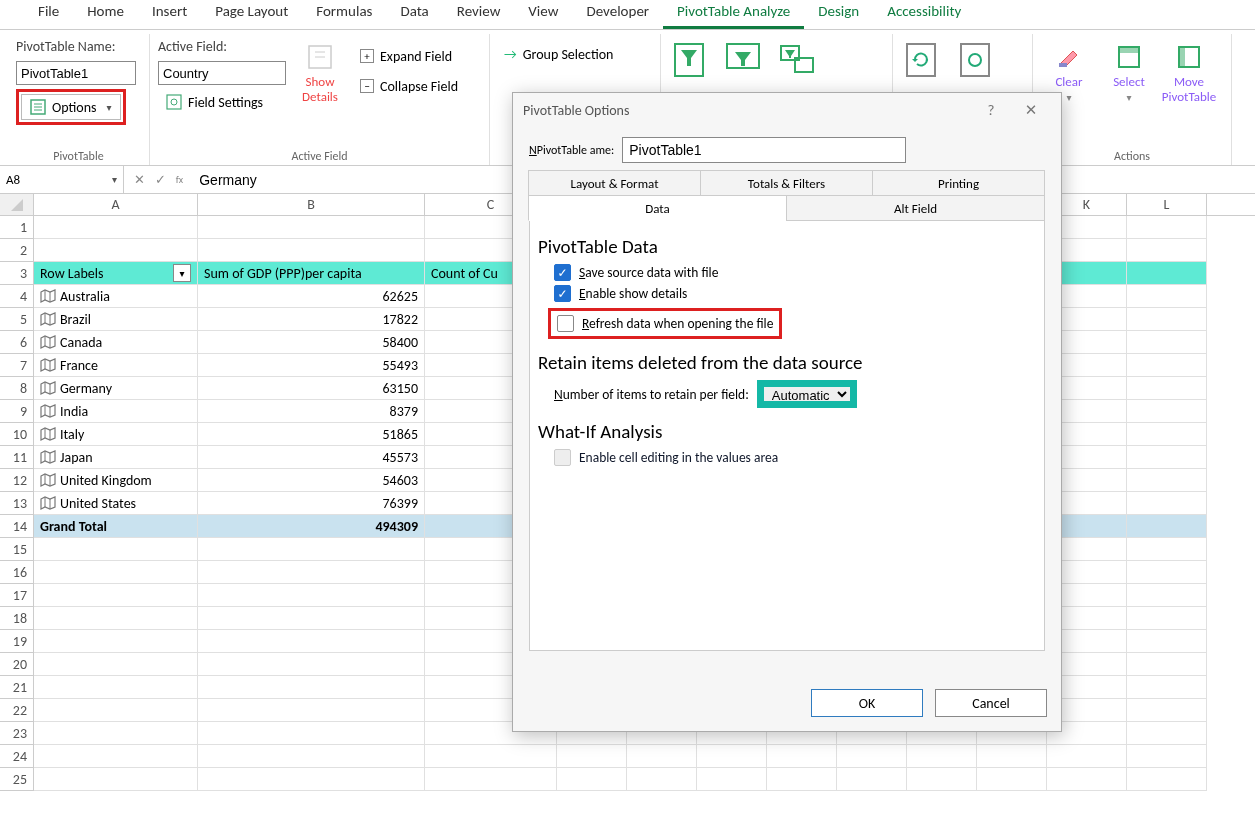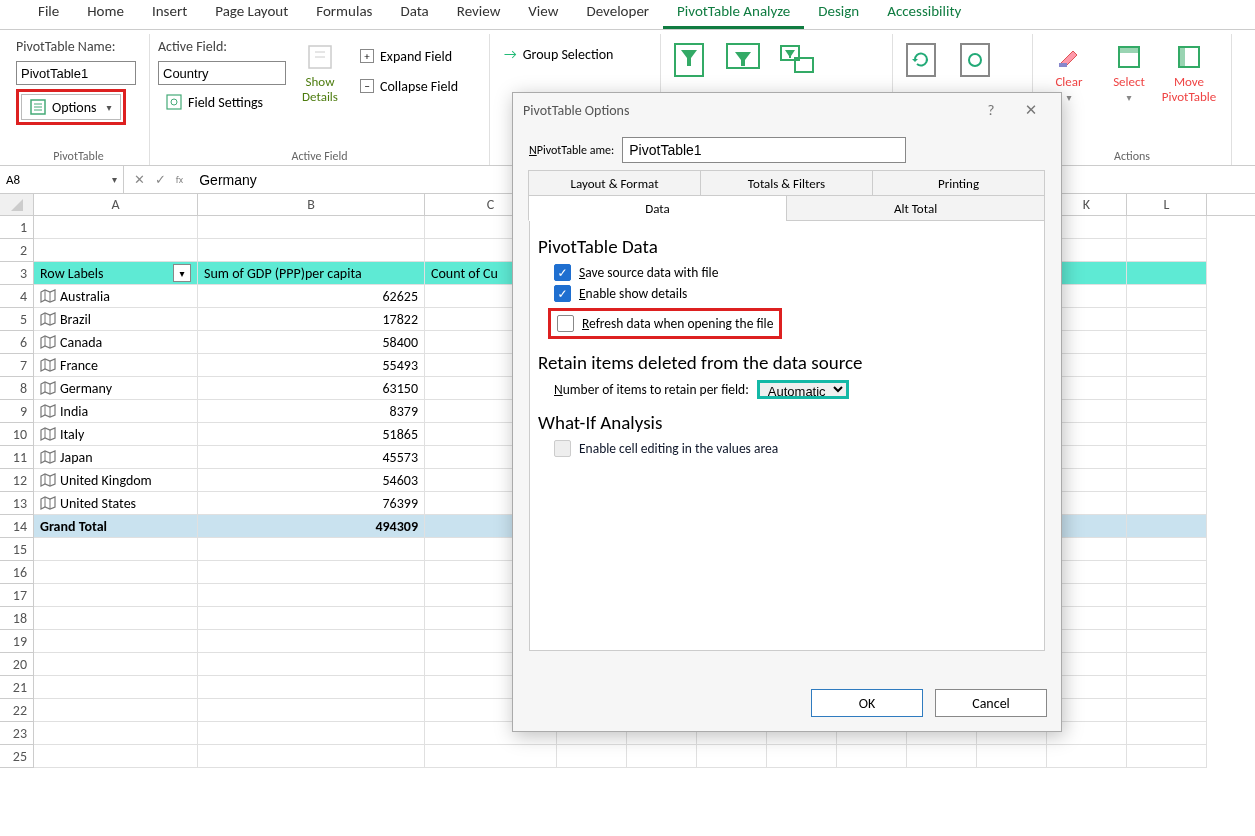--- a/index.html
+++ b/index.html
@@ -78,23 +78,23 @@
   background: #fff;
   cursor: pointer;
   font-size: 14px;
 }
 .options-btn .chev { font-size: 10px; color: #555; margin-left: 4px; }
 
 .highlight-red { border: 3px solid #dd2020; padding: 2px; }
 
 .big-btn {
   display: flex; flex-direction: column; align-items: center; justify-content: flex-start;
-  width: 56px; padding: 4px 2px; color: #ef4444; cursor: pointer; gap: 2px; text-align: center; font-size: 13px;
-}
-.big-btn.disabled { color: #4d7c0f; }
+  width: 56px; padding: 4px 2px; color: #8b5cf6; cursor: pointer; gap: 2px; text-align: center; font-size: 13px;
+}
+.big-btn.disabled { color: #ef4444; }
 .big-btn .glyph { font-size: 24px; height: 30px; display:flex;align-items:center;justify-content:center;}
 .big-btn.with-chev::after { content: "\25BE"; font-size: 10px; color: #888; }
 
 .flat-btn {
   display: flex; align-items: center; gap: 6px; height: 24px; padding: 0 6px; cursor: pointer; font-size: 14px; white-space: nowrap;
 }
 .flat-btn .pm { width:14px;height:14px;border:1px solid #888;display:inline-flex;align-items:center;justify-content:center;font-size:11px;line-height:1;}
 
 
 .fxbar {
@@ -145,21 +145,21 @@
 .dlg-tab.active{ background:#fff;border-bottom-color:#fff; }
 
 .tab-pane{ border:1px solid #ccc;border-top:none;background:#fff;padding:10px 8px; min-height:430px;}
 .sect-title{font-size:19px;margin:4px 0 6px 0;}
 .chk-row{ display:flex;align-items:center;gap:8px;margin:4px 0 4px 16px;font-size:13.5px; }
 .chk{ width:17px;height:17px;border:1.5px solid #888;border-radius:2px;display:inline-flex;align-items:center;justify-content:center;background:#fff;flex-shrink:0; }
 .chk.checked{ background:#1f6fd0;border-color:#1f6fd0;color:#fff;font-size:12px;line-height:1; }
 .chk.disabled{ background:#eee;border-color:#ccc; }
 .chk-row.disabled{ color:#0f172a; }
 
-.select-small{ height:19px;border:3px solid #14b8a6;padding:0 4px;font-size:13px; }
+.select-small{ height:28px;border:7px solid #14b8a6;padding:0 4px;font-size:13px; }
 .dlg-footer{ display:flex;justify-content:flex-end;gap:12px;padding:10px 14px 14px 0; }
 .dlg-btn{ width:112px;height:28px;border:1px solid #888;background:#fff;font-size:14px;cursor:pointer;display:flex;align-items:center;justify-content:center; }
 .dlg-btn.primary{ border:1.5px solid #2f7bbf; }
 
 .highlight-red-inline{ border:3px solid #dd2020; padding:4px 6px 4px 2px; display:inline-flex;align-items:flex-end; }
 
 .icon-slot svg { display:block; }
 </style>
 </head>
 <body>
@@ -795,20 +795,35 @@
         <div class="cell colE"></div>
         <div class="cell colF"></div>
         <div class="cell colG"></div>
         <div class="cell colH"></div>
         <div class="cell colI"></div>
         <div class="cell colJ"></div>
         <div class="cell colK"></div>
         <div class="cell colL"></div>
       </div>
       <div class="gridrow">
+        <div class="rowhdr">24</div>
+        <div class="cell colA"></div>
+        <div class="cell colB"></div>
+        <div class="cell colC"></div>
+        <div class="cell colD"></div>
+        <div class="cell colE"></div>
+        <div class="cell colF"></div>
+        <div class="cell colG"></div>
+        <div class="cell colH"></div>
+        <div class="cell colI"></div>
+        <div class="cell colJ"></div>
+        <div class="cell colK"></div>
+        <div class="cell colL"></div>
+      </div>
+      <div class="gridrow">
         <div class="rowhdr">25</div>
         <div class="cell colA"></div>
         <div class="cell colB"></div>
         <div class="cell colC"></div>
         <div class="cell colD"></div>
         <div class="cell colE"></div>
         <div class="cell colF"></div>
         <div class="cell colG"></div>
         <div class="cell colH"></div>
         <div class="cell colI"></div>
@@ -830,21 +845,21 @@
     <div class="dlg-row">
       <label><u>N</u><span>PivotTable ame:</span></label>
       <input type="text" style="flex: 0 0 284px;" value="PivotTable1">
     </div>
 
     <div class="tabs-row" style="margin-top:6px;">
       <div class="dlg-tab">Layout &amp; Format</div>
       <div class="dlg-tab">Totals &amp; Filters</div>
       <div class="dlg-tab">Printing</div>
       <div class="dlg-tab active">Data</div>
-      <div class="dlg-tab">Alt Total</div>
+      <div class="dlg-tab">Alt Field</div>
     </div>
 
     <div class="tab-pane">
       <div class="sect-title">PivotTable Data</div>
       <div class="chk-row">
         <span class="chk checked">✓</span>
         <span><u>S</u><span>ave source data with file</span></span>
       </div>
       <div class="chk-row">
         <span class="chk checked">✓</span>

